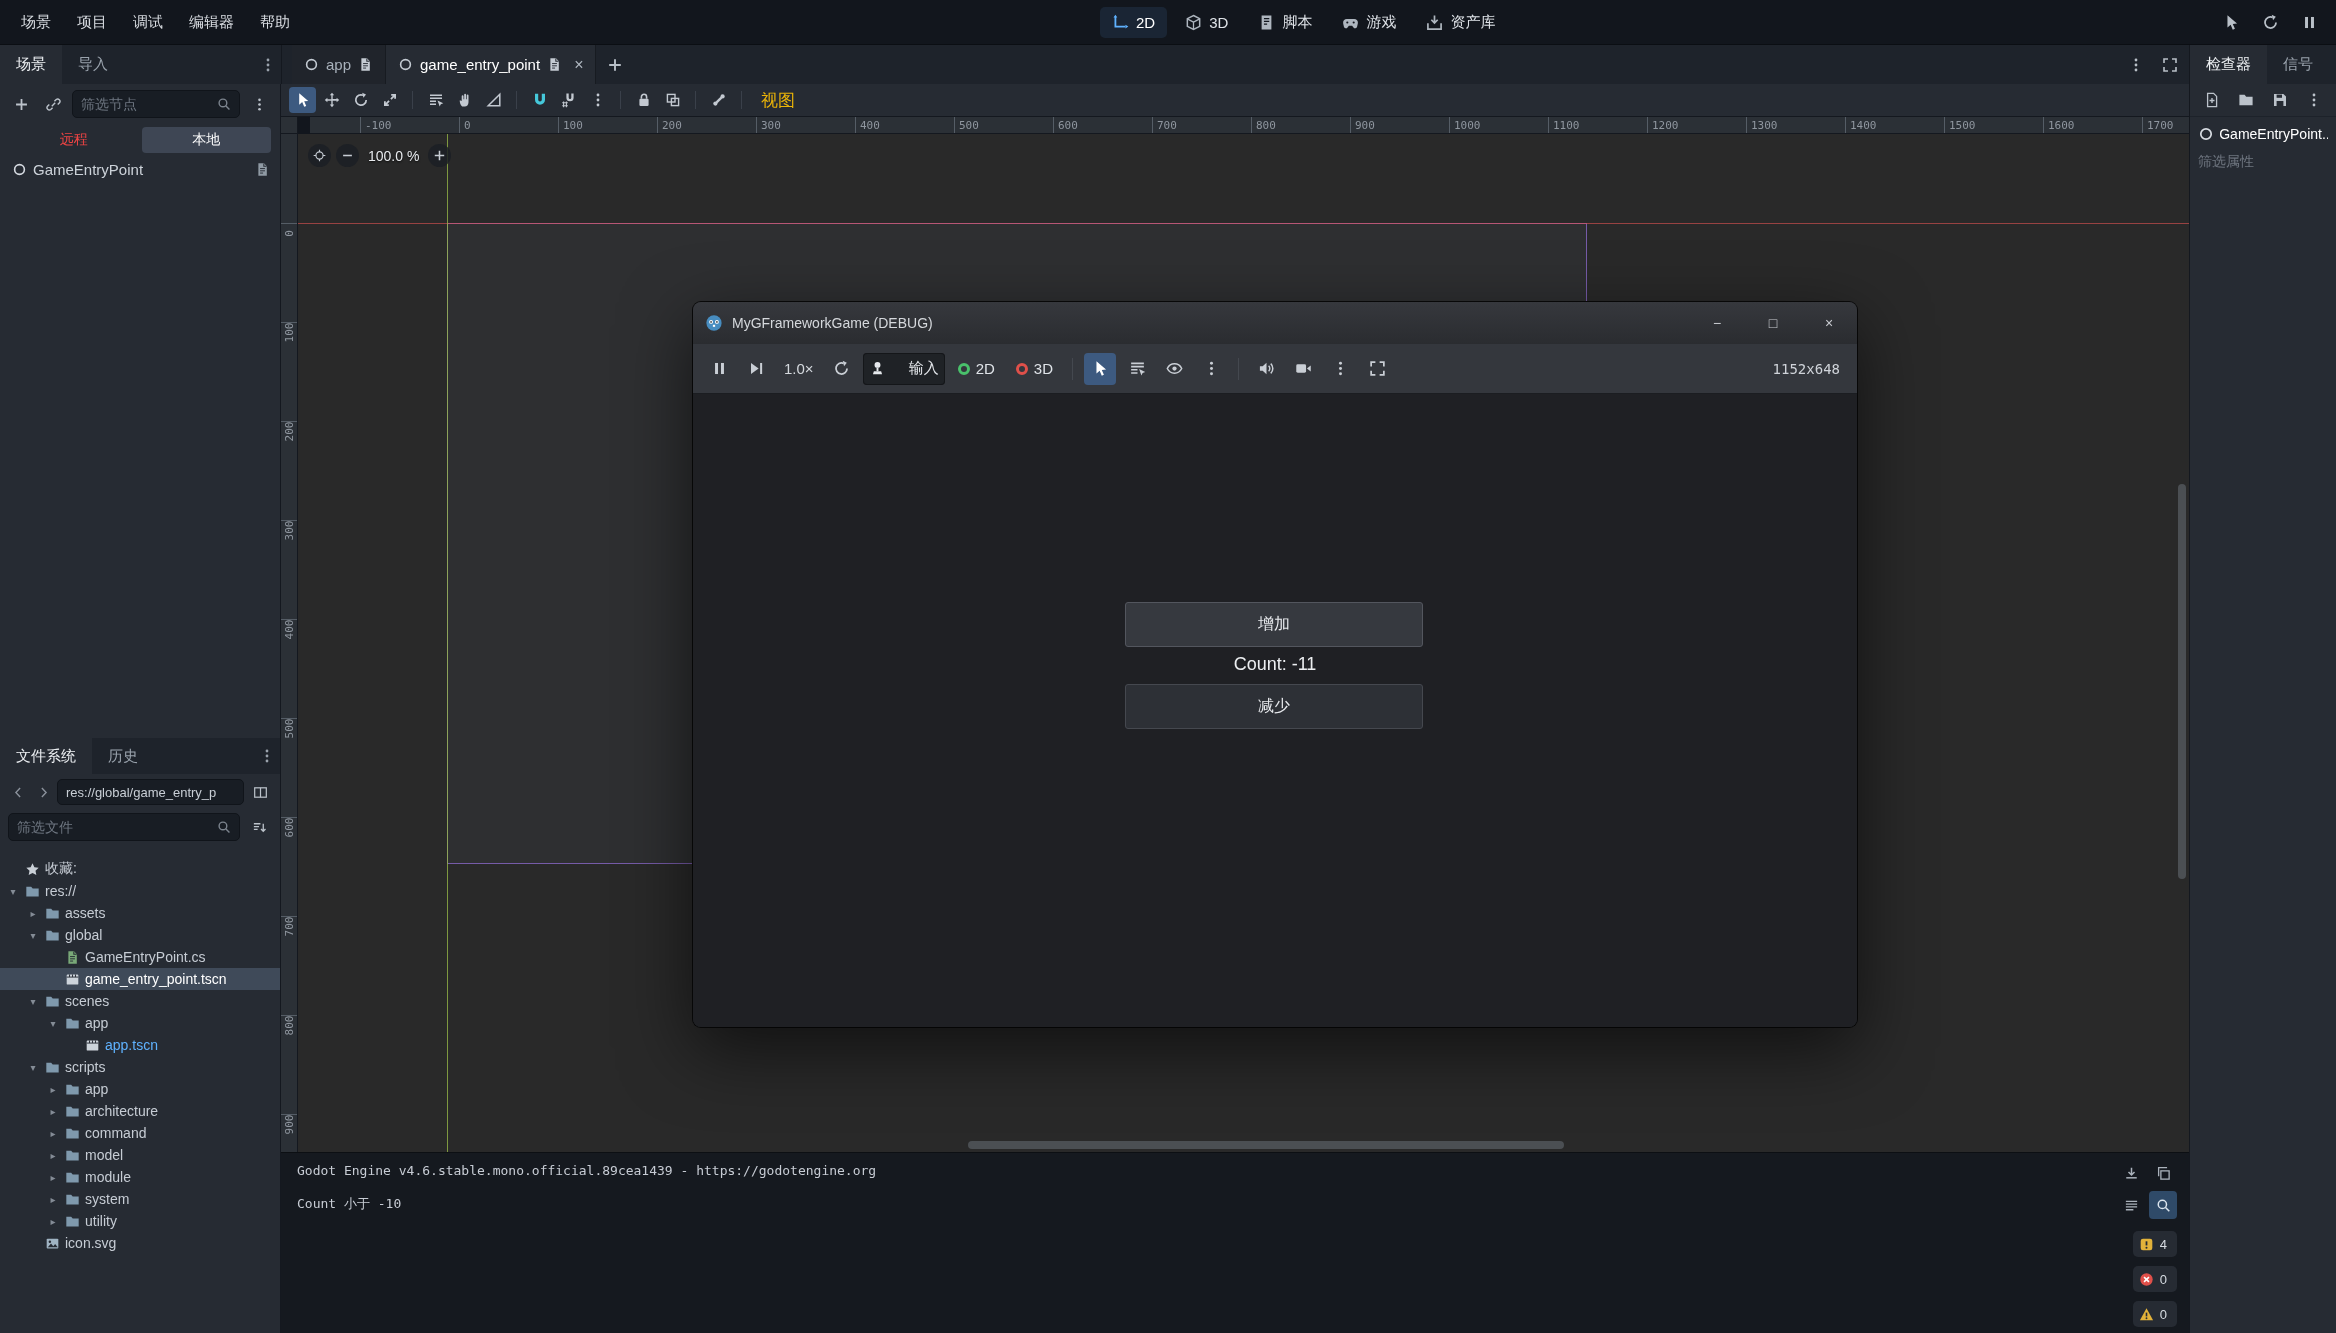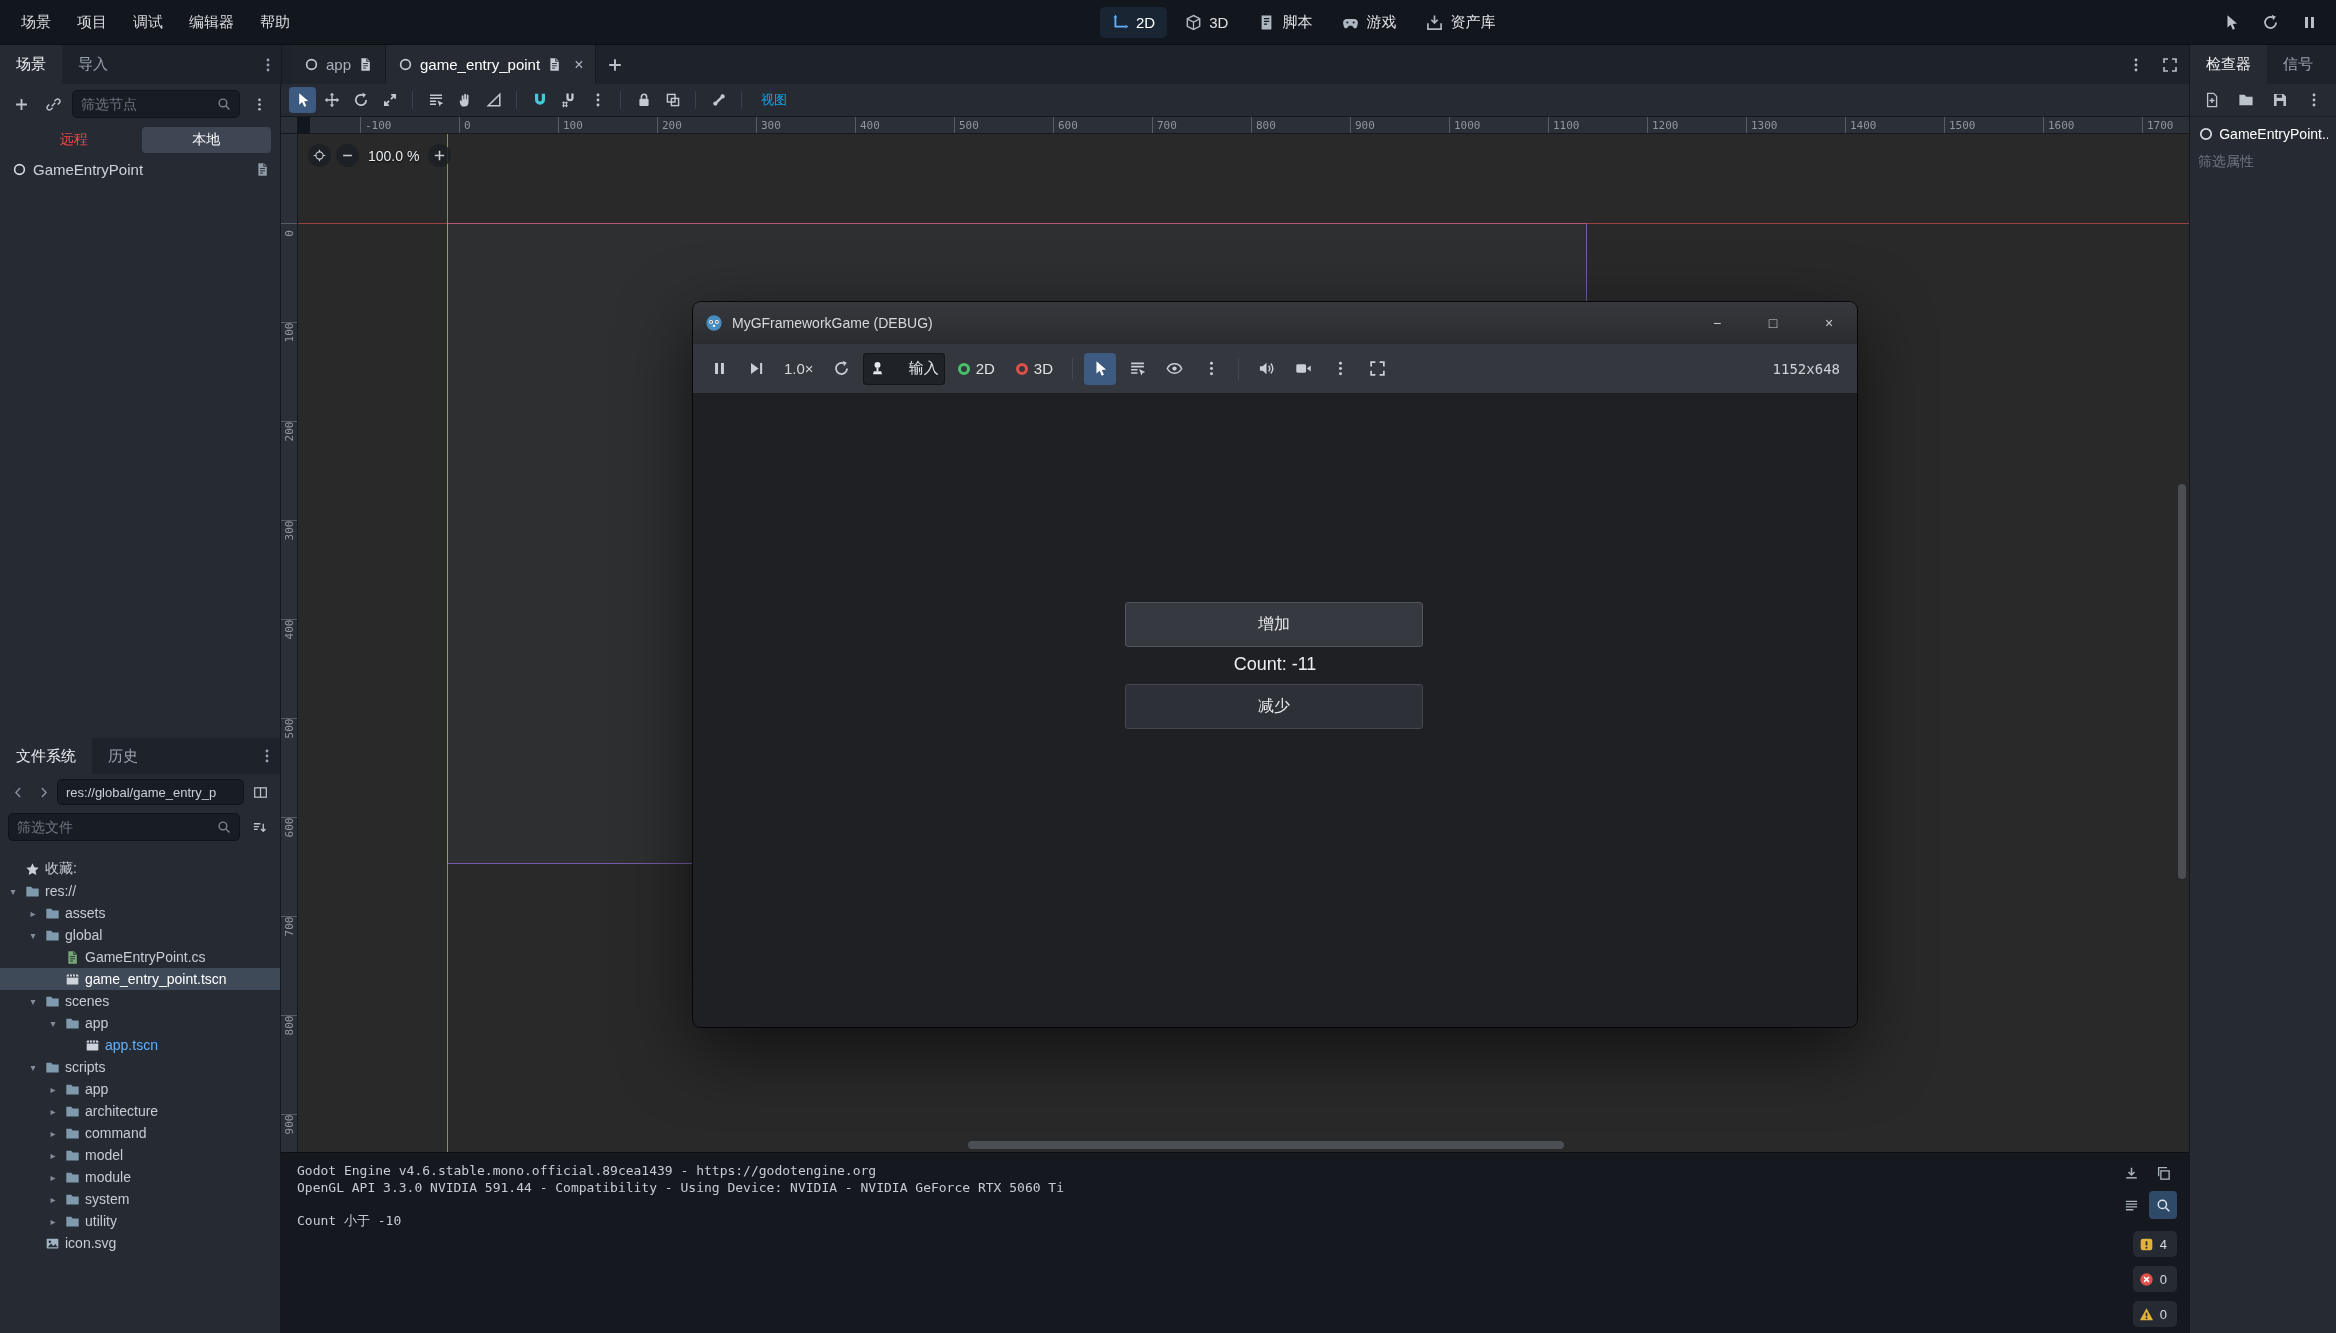--- a/index.html
+++ b/index.html
@@ -94,21 +94,21 @@
   .fs-row.selected{background:var(--sel);color:#fff}
   .fs-row.accent{color:var(--accent)}
 
   
   #canvas-toolbar{position:absolute;left:281px;top:84px;width:1908px;height:33px;background:var(--bg2);
     border-bottom:1px solid var(--line);display:flex;align-items:center;padding:0 8px;gap:2px}
   .tbtn{width:27px;height:26px;border-radius:4px;color:#c3c9d1}
   .tbtn.active{background:var(--toolsel);color:#fff}
   .tbtn.teal{color:#45c8da}
   .tdiv{width:1px;height:18px;background:#3a404a;margin:0 7px}
-  .tmenu{height:26px;padding:0 10px;font-size:13px;color:#0ea5e9;border-radius:4px;gap:4px}
+  .tmenu{height:26px;padding:0 10px;font-size:17px;color:#eab308;border-radius:4px;gap:4px}
 
   #ruler-corner{position:absolute;left:281px;top:117px;width:17px;height:17px;background:#2b3036;
     border-right:1px solid var(--line);border-bottom:1px solid var(--line)}
   #ruler-h{position:absolute;left:310px;top:117px;width:1891px;height:17px;background:#2b3036;
     border-bottom:1px solid var(--line);overflow:hidden;font-family:"DejaVu Sans Mono",monospace}
   .hlab{position:absolute;top:0;height:17px;line-height:17px;font-size:11px;color:#8f969f;
     padding-left:4px;border-left:1px solid #555d66}
   #ruler-v{position:absolute;left:281px;top:134px;width:17px;height:1018px;background:#2b3036;
     border-right:1px solid var(--line);overflow:hidden;font-family:"DejaVu Sans Mono",monospace}
   .vtick{position:absolute;left:0;width:17px;height:1px;background:#555d66}
@@ -837,21 +837,20 @@
           </span>
         </button>
     </div>
     <div id="hscroll"></div>
     <div id="vscroll"></div>
   </div>
 
   <div id="output-panel">
     <div id="output-log">
         <div class="logline">Godot Engine v4.6.stable.mono.official.89cea1439 - https://godotengine.org</div>
-        <div class="logline">OpenGL API 3.3.0 NVIDIA 591.44 - Compatibility - Using Device: NVIDIA - NVIDIA GeForce RTX 5060 Ti</div>
         <div class="logline">&nbsp;</div>
         <div class="logline">Count 小于 -10</div>
       </div>
     <div id="out-tools">
         <button class="obtn">
           <span class="icon">
             <svg viewBox="0 0 16 16" xmlns="http://www.w3.org/2000/svg">
               <path d="M8 1.8v7.4M4.8 6.4 8 9.6l3.2-3.2" fill="none" stroke="currentColor" stroke-width="1.6"></path>
               <path d="M2.4 12.6h11.2" stroke="currentColor" stroke-width="1.6"></path>
             </svg>

